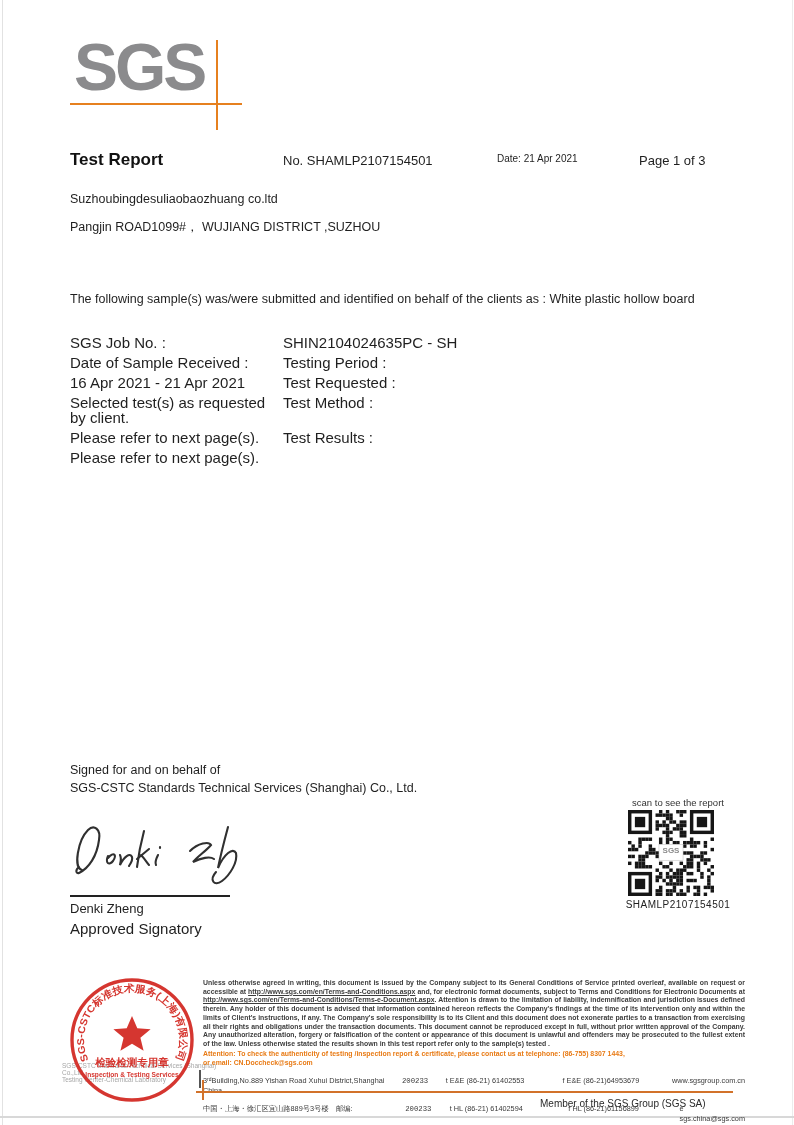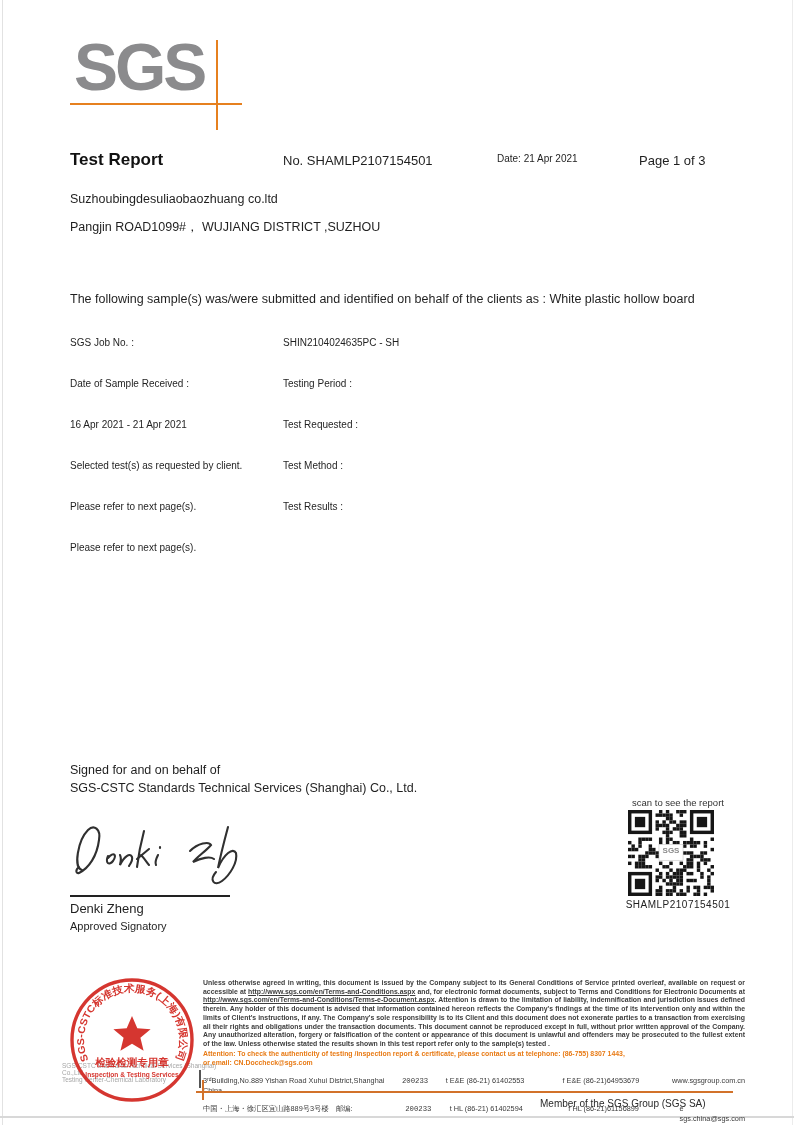--- a/index.html
+++ b/index.html
@@ -20,29 +20,29 @@
   .hno{position:absolute;left:283px;top:153px;font-size:13px;}
   .hdate{position:absolute;left:497px;top:153px;font-size:10px;}
   .hpage{position:absolute;left:639px;top:153px;font-size:13px;}
 
   .client-name{position:absolute;left:70px;top:192px;font-size:12.5px;}
   .client-addr{position:absolute;left:70px;top:219px;font-size:12.5px;}
 
   .sample-desc{position:absolute;left:70px;top:290px;width:640px;font-size:12.5px;line-height:18px;}
 
   .details{position:absolute;left:70px;top:335px;width:640px;display:grid;
-           grid-template-columns:213px 1fr;row-gap:26px;font-size:10px;line-height:15px;}
+           grid-template-columns:213px 1fr;row-gap:5px;font-size:15px;line-height:15px;}
 
   .signed1{position:absolute;left:70px;top:763px;font-size:12.5px;}
   .signed2{position:absolute;left:70px;top:781px;font-size:12.5px;}
 
   .sig-svg{position:absolute;left:70px;top:818px;}
   .sig-line{position:absolute;left:70px;top:895px;width:160px;height:2px;background:#222;}
   .sig-name{position:absolute;left:70px;top:901px;font-size:13px;}
-  .sig-role{position:absolute;left:70px;top:920px;font-size:11px;text-align:center;}
+  .sig-role{position:absolute;left:70px;top:920px;font-size:15px;text-align:center;}
 
   .qr-caption{position:absolute;left:616px;top:797px;width:124px;text-align:center;font-size:9.5px;color:#333;}
   .qr-box{position:absolute;left:628px;top:810px;width:86px;height:86px;}
   .qr-label{position:absolute;left:612px;top:899px;width:132px;text-align:center;font-size:10px;color:#222;letter-spacing:.5px;}
 
   
   .stamp-bg1{position:absolute;left:62px;top:1062px;width:160px;font-size:6.5px;color:#a6a6a6;}
   .stamp-bg2{position:absolute;left:62px;top:1076px;width:160px;font-size:6.5px;color:#a6a6a6;}
   .stamp-svg{position:absolute;left:66px;top:974px;opacity:.92;}
 

